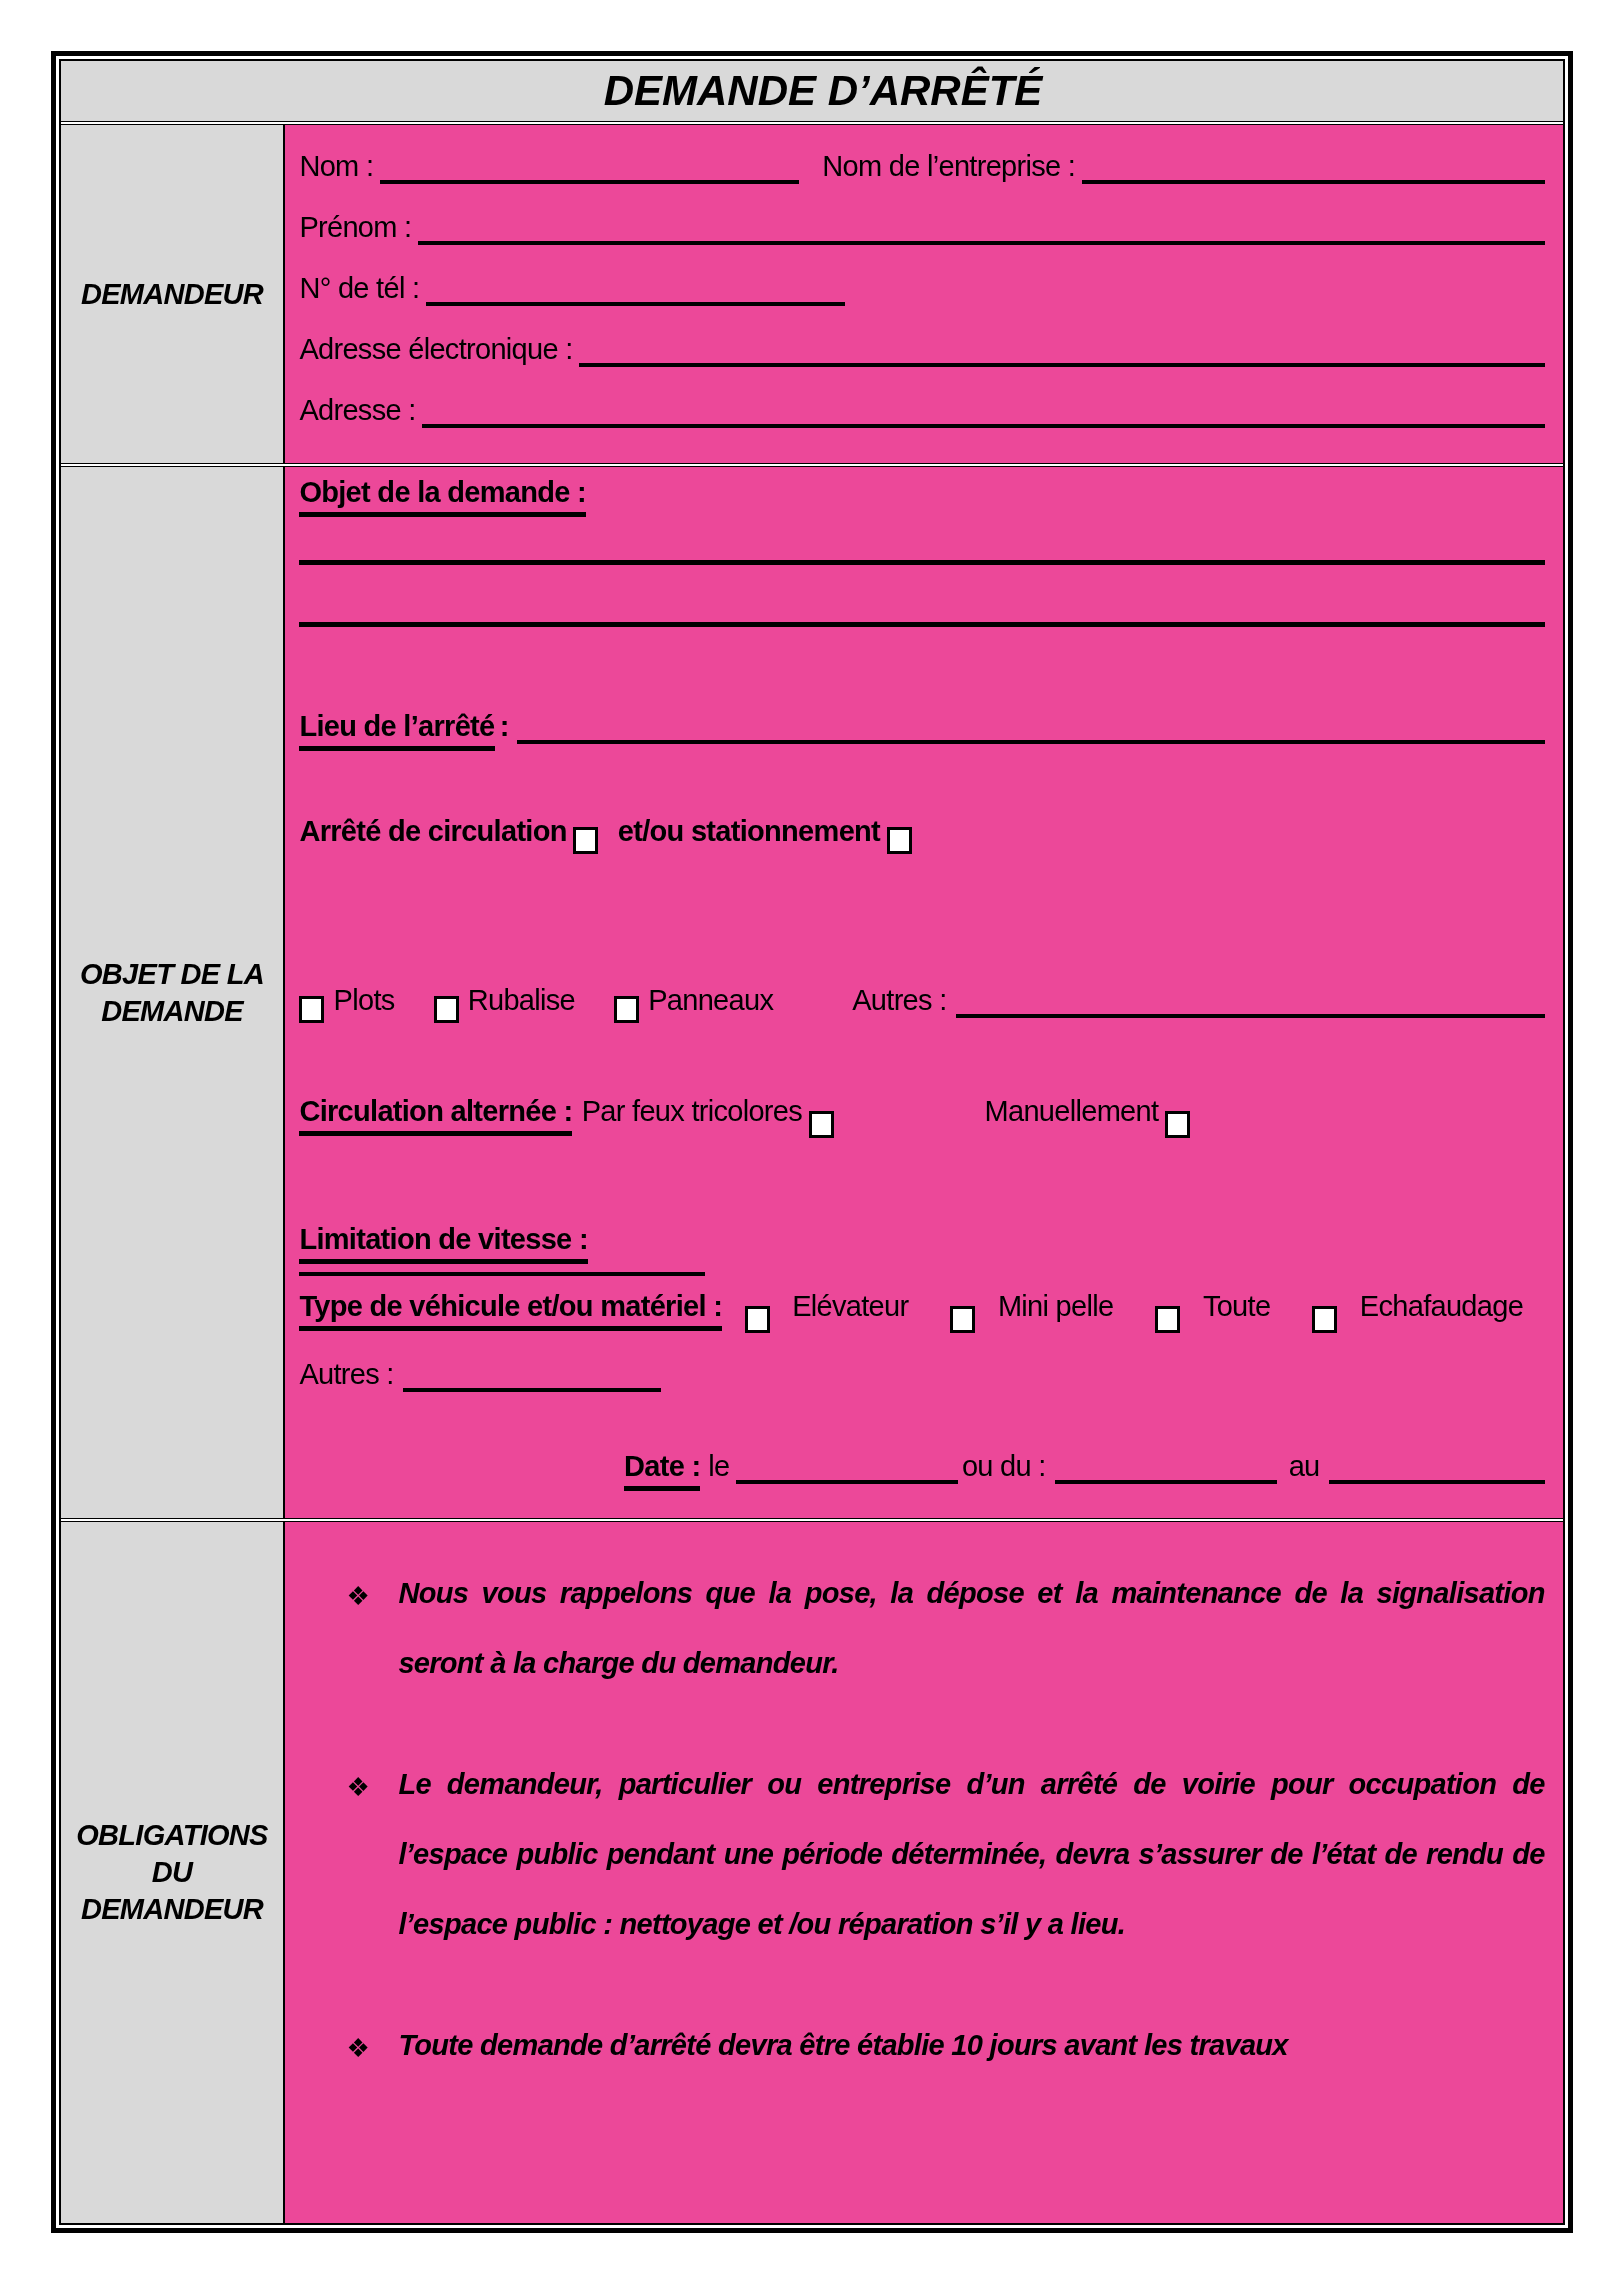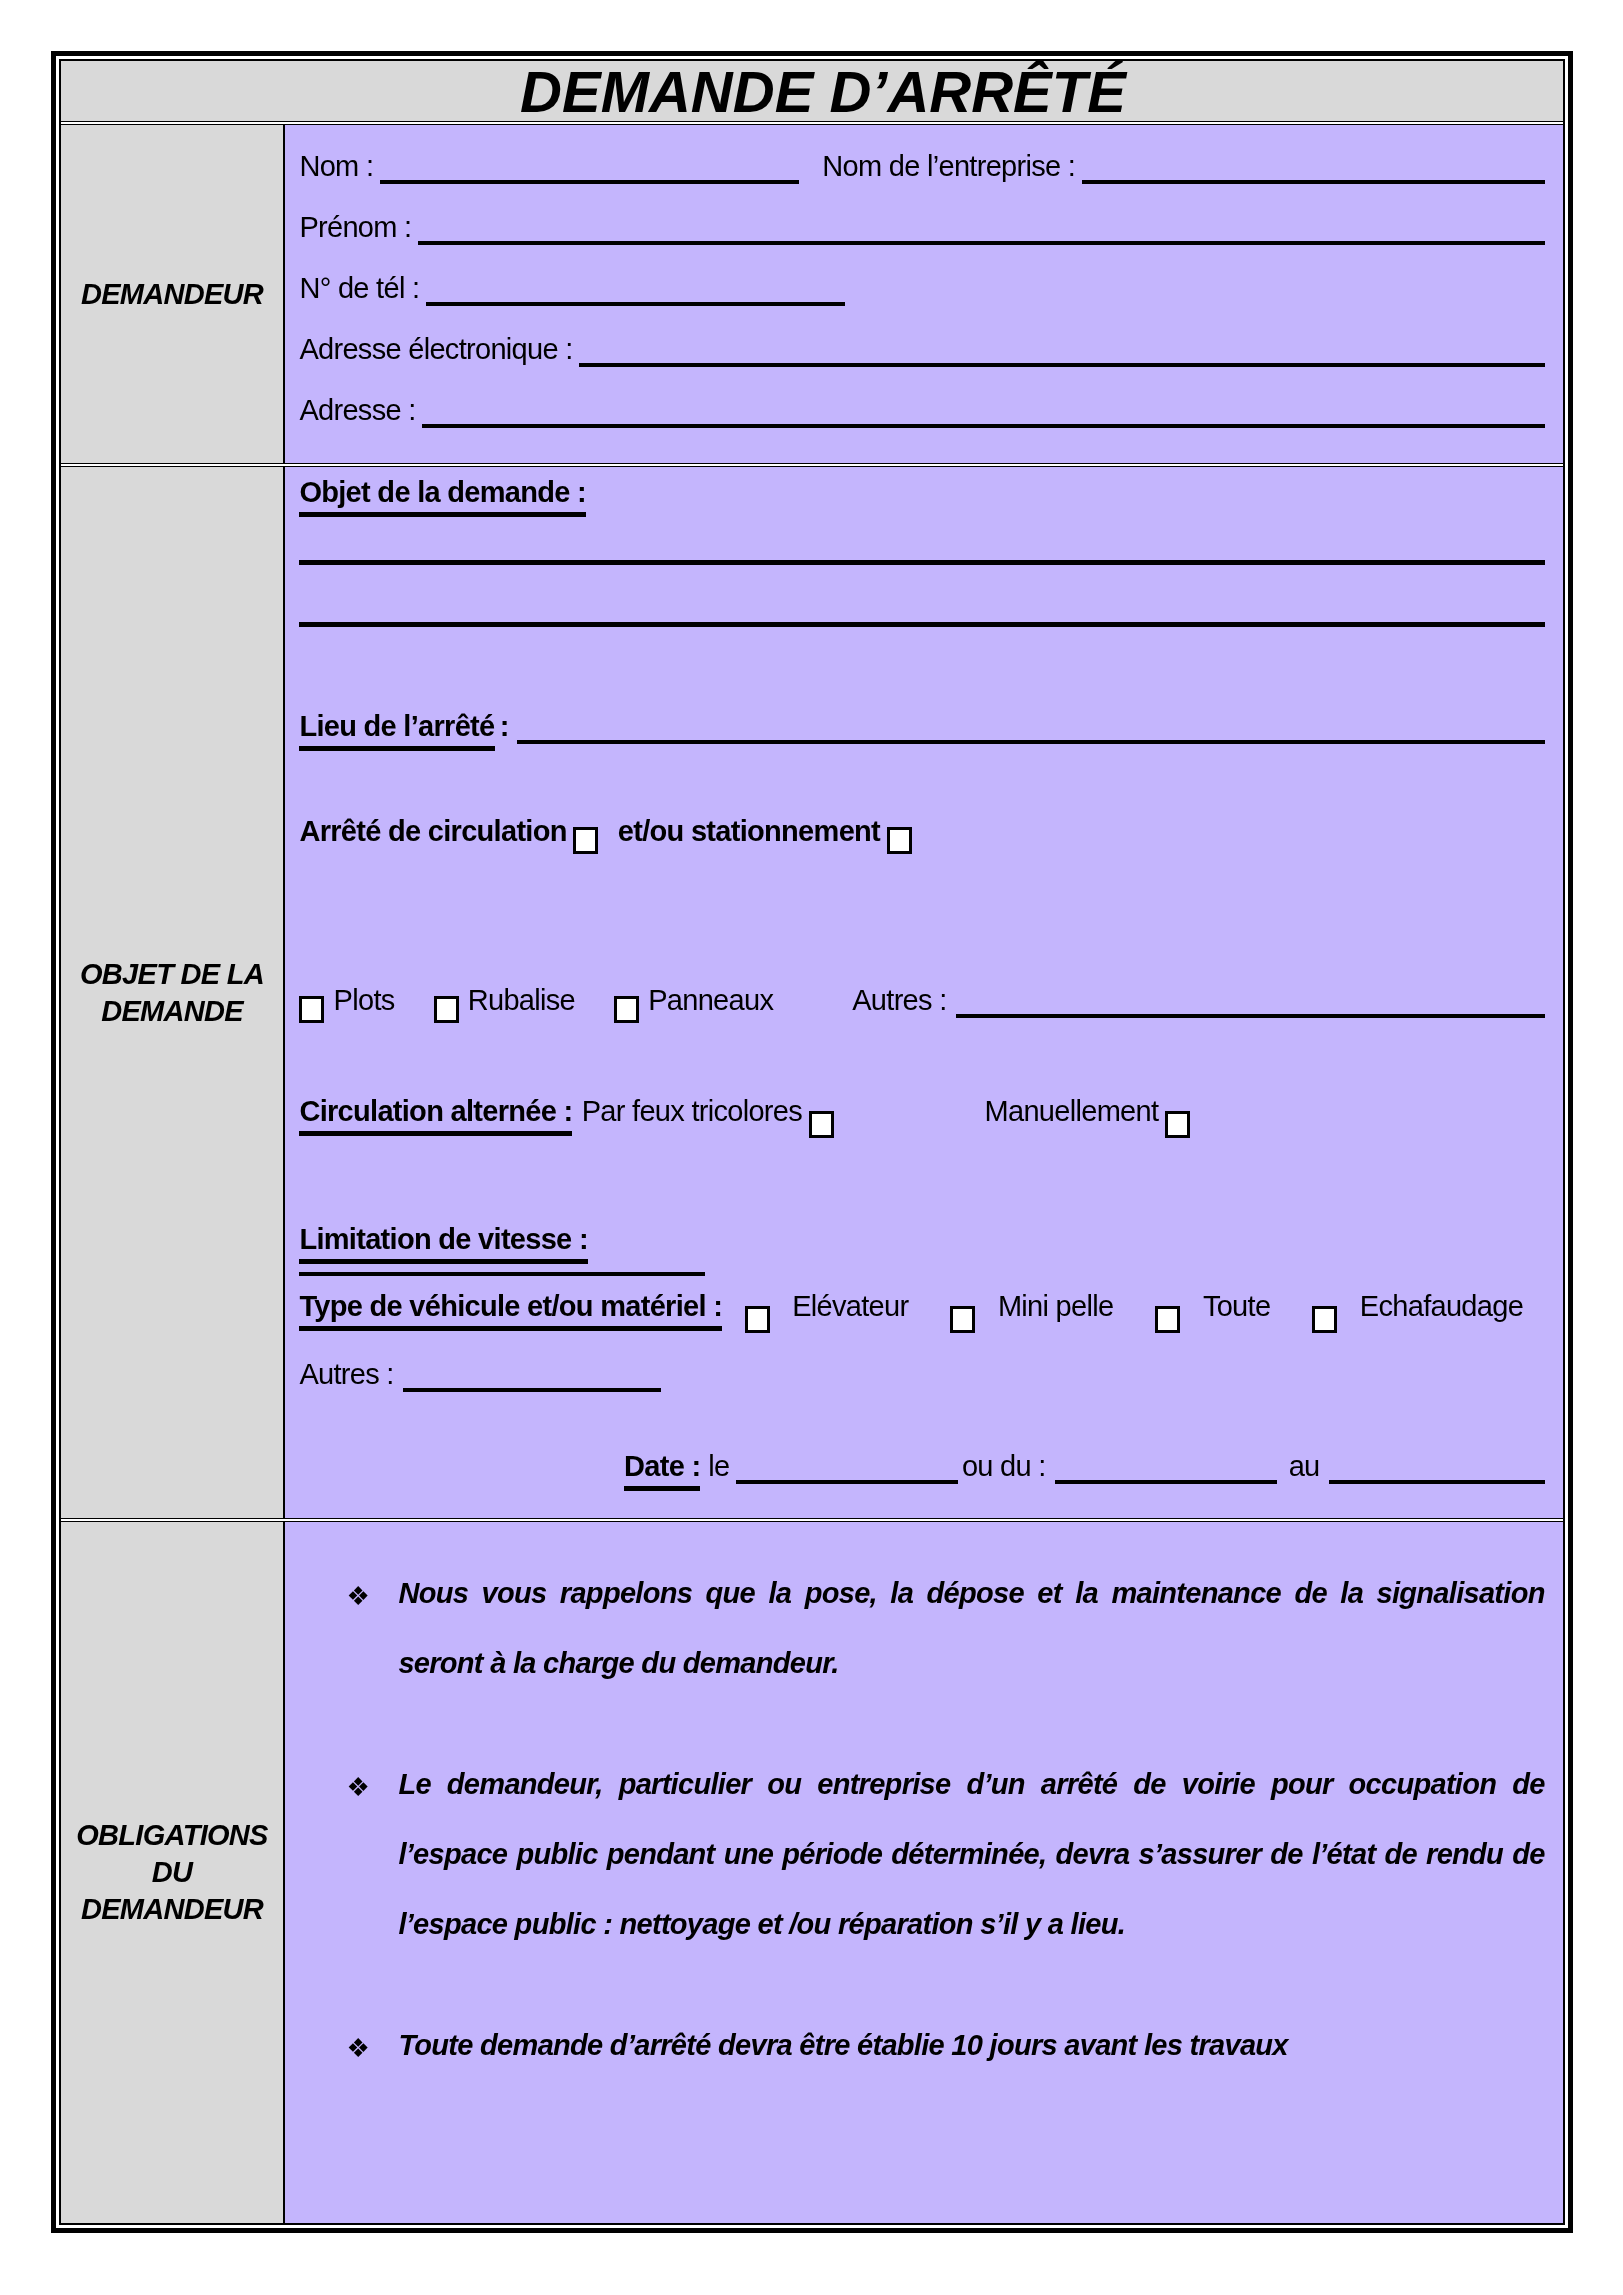--- a/index.html
+++ b/index.html
@@ -25,21 +25,21 @@
   .row { display:flex; }
   .row-sep { border-top:4.6px double #000; }
   
   .title-row {
     height:60px;
     background:#d9d9d9;
     align-items:center;
     justify-content:center;
   }
   .doc-title {
-    font-size:58px;
+    font-size:42px;
     font-weight:bold;
     font-style:italic;
     letter-spacing:0px;
     white-space:nowrap;
     margin-left:22px;
   }
   
   .side {
     width:224px;
     flex:none;
@@ -47,21 +47,21 @@
     border-right:2px solid #000;
     display:flex;
     flex-direction:column;
     align-items:center;
     justify-content:center;
     text-align:center;
     font-weight:bold;
     font-style:italic;
     line-height:37px;
   }
-  .content { flex:1; position:relative; background:#c4b5fd; }
+  .content { flex:1; position:relative; background:#ec4899; }
   .r-demandeur { height:342px; }
   .r-objet { height:1055px; }
   .r-obligations { flex:1; }
   
   .dem-content { padding:25px 18.3px 0 14.4px; }
   .f-row { display:flex; align-items:baseline; height:61px; white-space:nowrap; }
   .f-label { margin-right:6.5px; }
   .fl {
     display:inline-block;
     height:2.6px;

